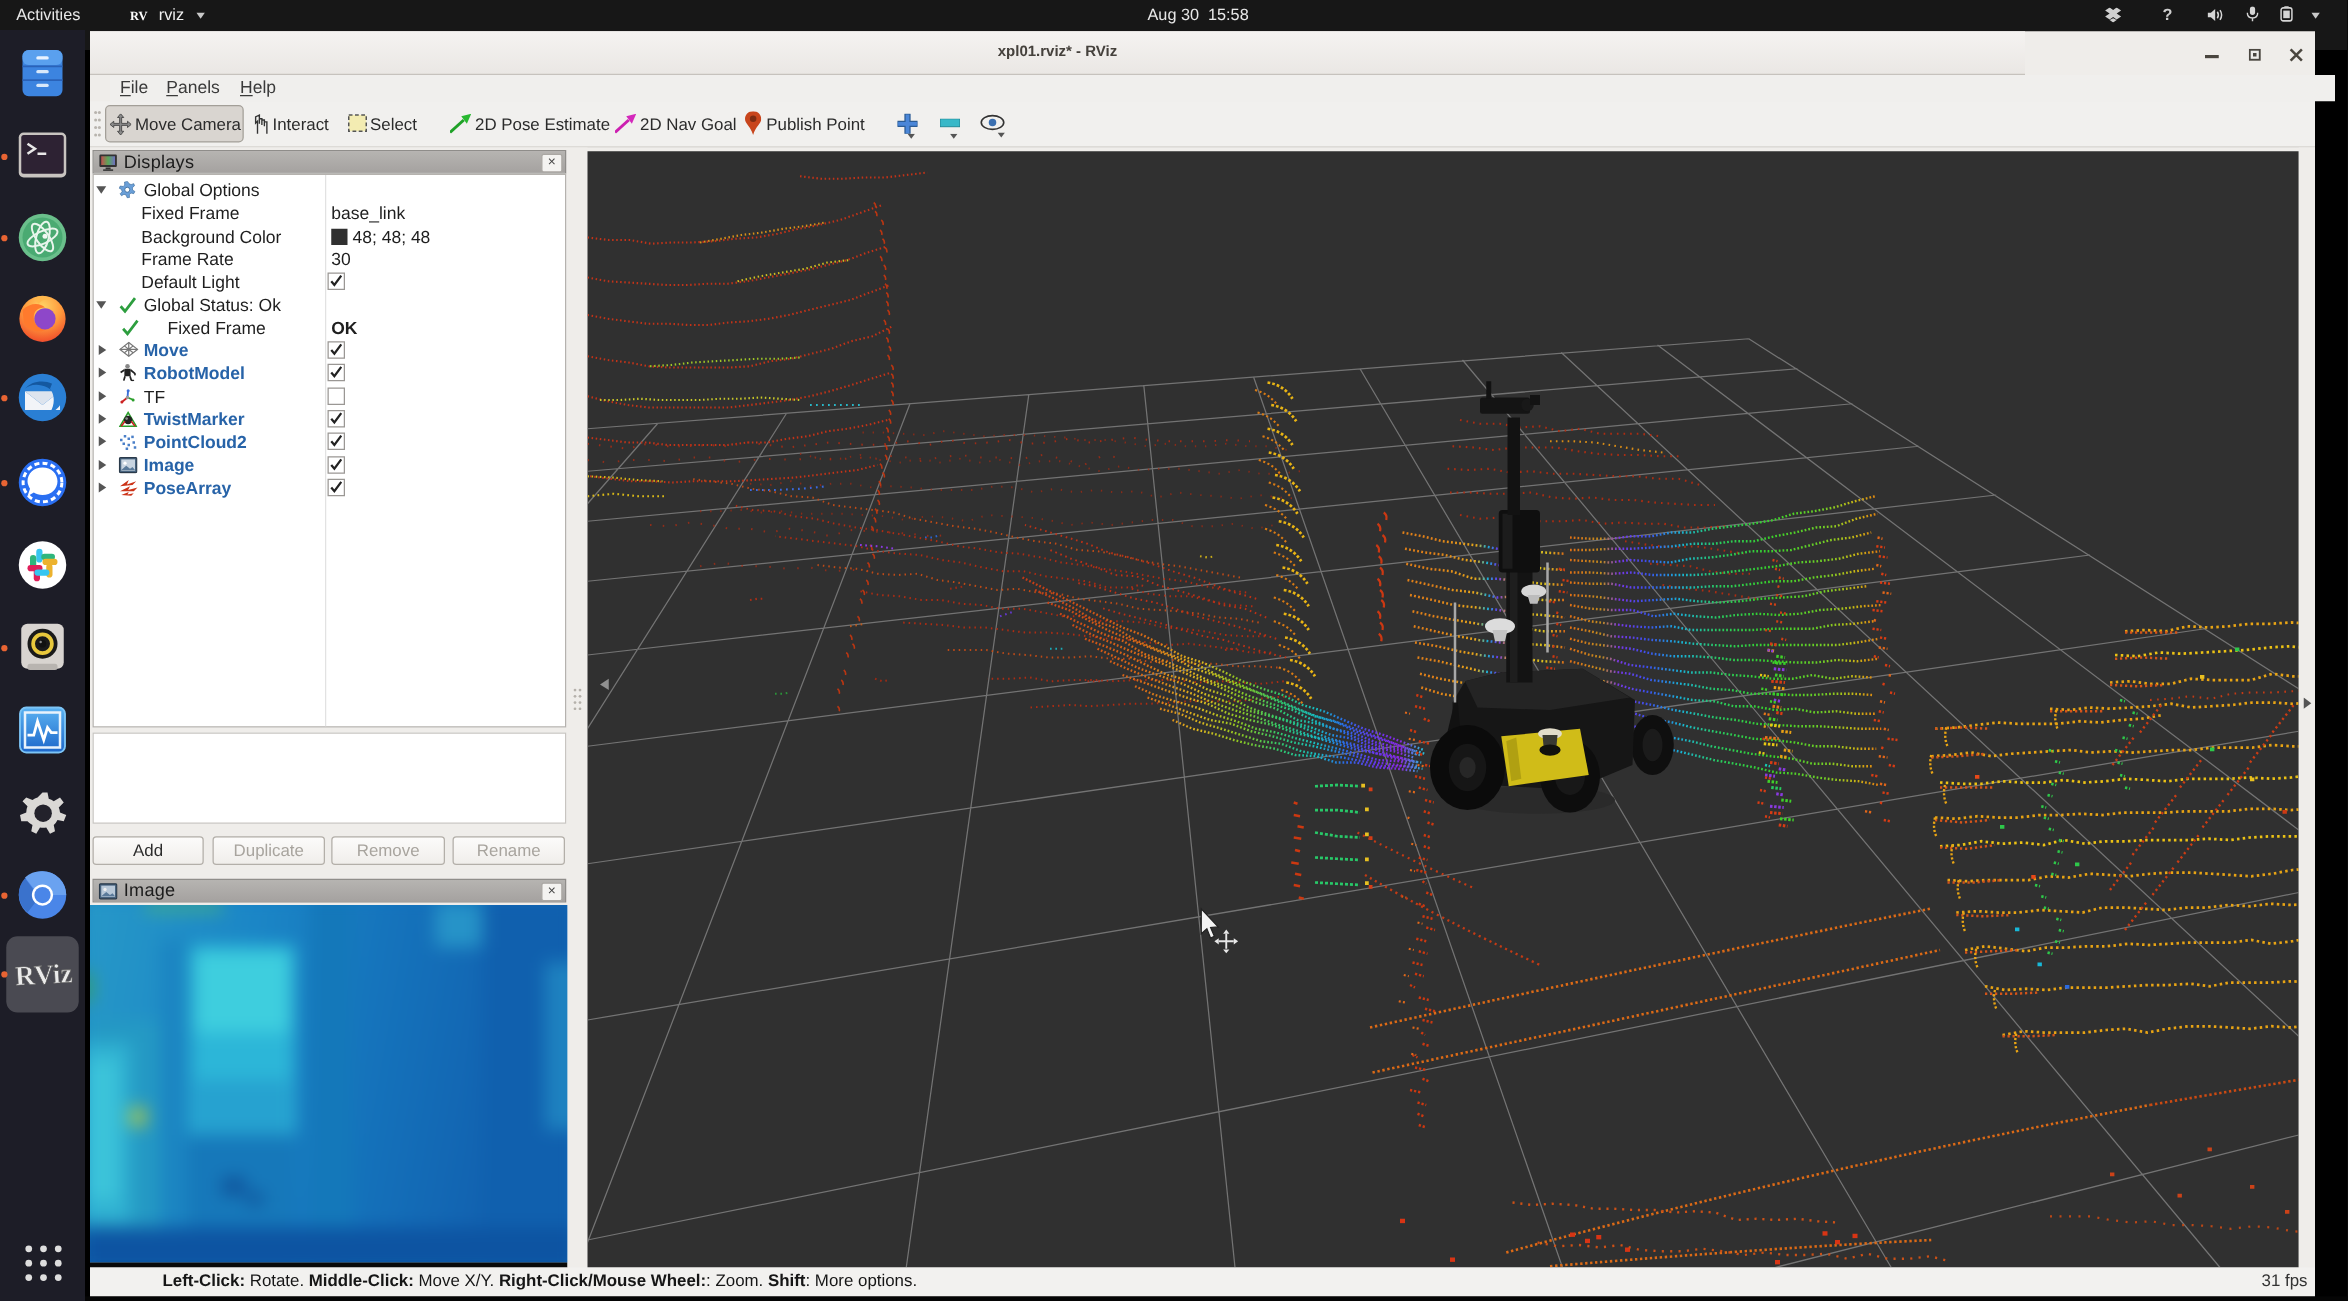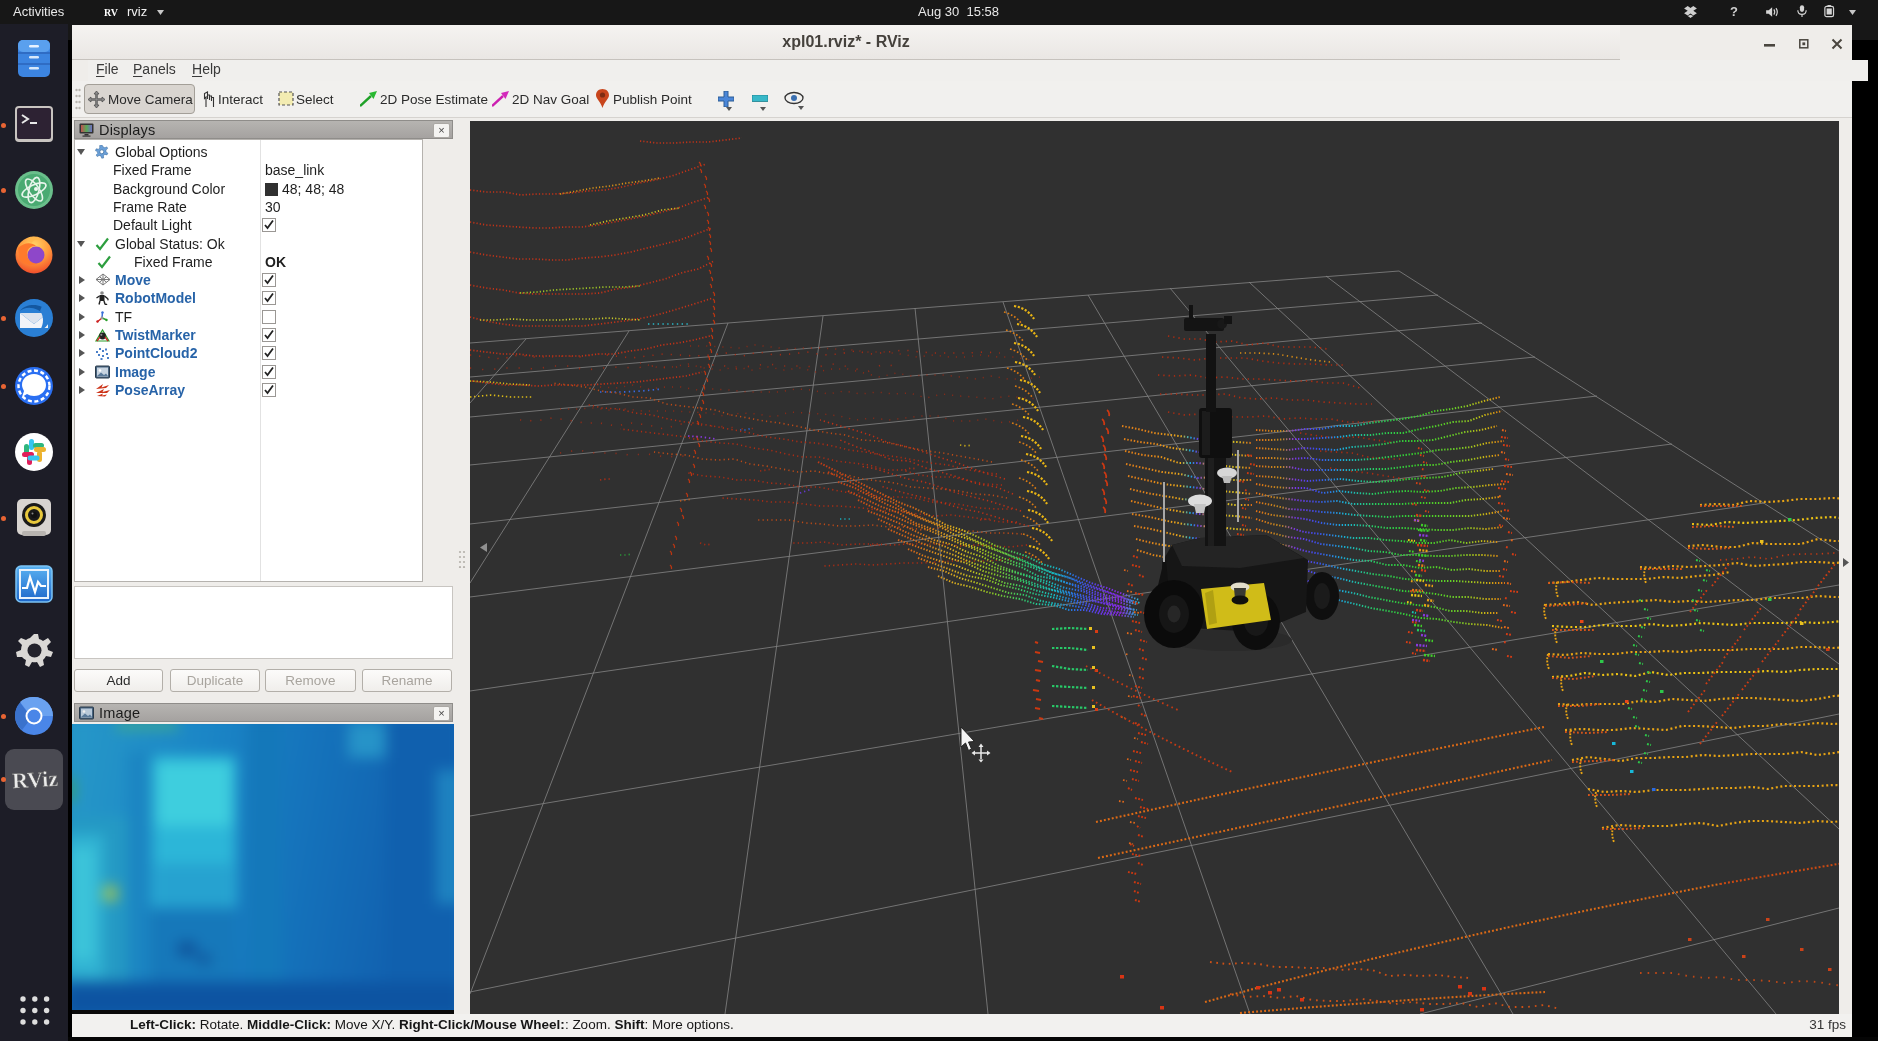--- a/index.html
+++ b/index.html
@@ -12,35 +12,35 @@
 #topbar .act { left:13px; top:4px; }
 #topbar .appname { left:127px; top:4px; color:#f0f0f0; }
 #topbar .clock { left:918px; top:4px; }
 .tbi { position:absolute; top:5px; }
 
 #dock { left:0; top:24px; width:68px; height:1017px; background:#1d1d27; }
 .dkdot { position:absolute; left:1px; width:5px; height:5px; border-radius:50%; background:#e86433; }
 .dki { position:absolute; left:14px; width:40px; height:40px; }
 
 #win { left:72px; top:25px; width:1780px; height:1016px; background:#efedea; }
-#titlebar { left:0; top:0; width:1548px; height:35px; background:linear-gradient(#f5f3f1,#eae7e4); border-bottom:1px solid #c6c2bd; color:#45413c; font-weight:bold; font-size:16px; text-align:center; line-height:33px; }
+#titlebar { left:0; top:0; width:1548px; height:35px; background:linear-gradient(#f5f3f1,#eae7e4); border-bottom:1px solid #c6c2bd; color:#45413c; font-weight:bold; font-size:12px; text-align:center; line-height:33px; }
 #menubar { left:16px; top:35px; width:1780px; height:21px; background:#f0efed; font-size:14px; color:#3a3a3a; }
 #menubar span { position:absolute; top:1px; }
 #menubar u { text-decoration:underline; text-underline-offset:2px; }
 #toolbar { left:0; top:56px; width:1780px; height:37px; background:#f1f0ee; border-bottom:1px solid #d6d3cf; font-size:13.5px; color:#2b2b2b; }
 .tbtxt { position:absolute; top:11px; }
 #tb-move { position:absolute; left:12px; top:3px; width:111px; height:30px; background:#d9d5d0; border:1px solid #a39f98; border-radius:4px; }
 .tbsvg { position:absolute; top:10px; }
 
 #leftpanel { left:0; top:93px; width:382px; height:896px; background:#efedea; }
 .phead { position:absolute; left:2px; width:379px; height:19px; background:linear-gradient(#b6b4b1,#a5a2a0); border:1px solid #8f8d8a; font-size:14.5px; color:#1c1c1c; }
 .phead .ptitle { position:absolute; left:24px; top:0.5px; letter-spacing:0.2px; }
 .pclose { position:absolute; right:2px; top:1.5px; width:17px; height:15px; background:#f4f3f1; border:1px solid #aaa7a3; border-radius:2px; color:#444; font-size:11px; line-height:13px; text-align:center; }
 .phicon { position:absolute; left:4px; top:2px; }
-#tree { position:absolute; left:2px; top:21px; width:349px; height:443px; background:#fff; border:1px solid #b5b2ae; font-size:14px; color:#1e1e1e; }
+#tree { position:absolute; left:2px; top:21px; width:379px; height:443px; background:#fff; border:1px solid #b5b2ae; font-size:14px; color:#1e1e1e; }
 #tree .colsep { position:absolute; left:185px; top:0; width:1px; height:441px; background:#e2e2e2; }
 .trow { position:absolute; left:0; width:377px; height:18px; line-height:18px; }
 .tlbl { position:absolute; white-space:nowrap; }
 .tval { position:absolute; left:190px; white-space:nowrap; }
 .bluename { color:#2763a8; font-weight:bold; }
 .cb { position:absolute; left:187px; top:2px; width:14px; height:14px; background:#fff; border:1px solid #9a9794; }
 .arr-r { position:absolute; left:4px; top:5px; width:0; height:0; border-left:6px solid #555; border-top:4.5px solid transparent; border-bottom:4.5px solid transparent; }
 .arr-d { position:absolute; left:2px; top:6px; width:0; height:0; border-top:6px solid #555; border-left:4.5px solid transparent; border-right:4.5px solid transparent; }
 .ticon { position:absolute; left:20px; top:2px; }
 #descbox { position:absolute; left:2px; top:468px; width:379px; height:73px; background:#fff; border:1px solid #c8c5c1; }

